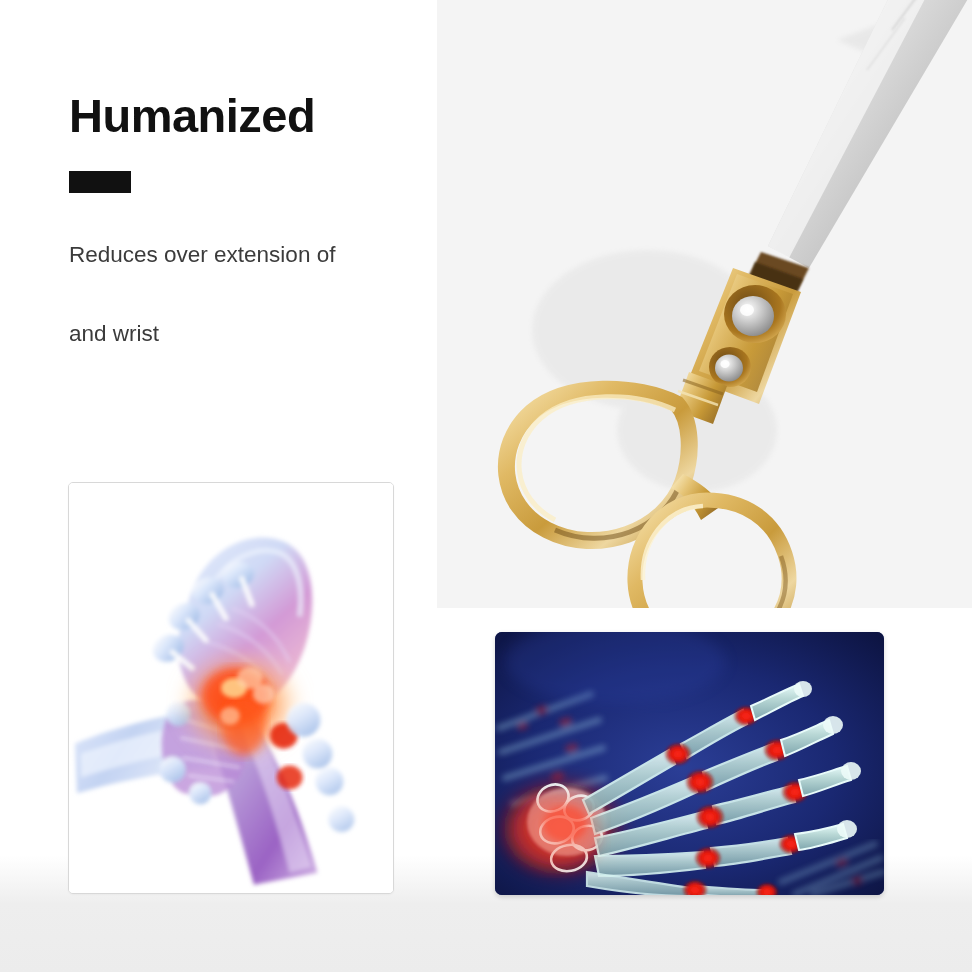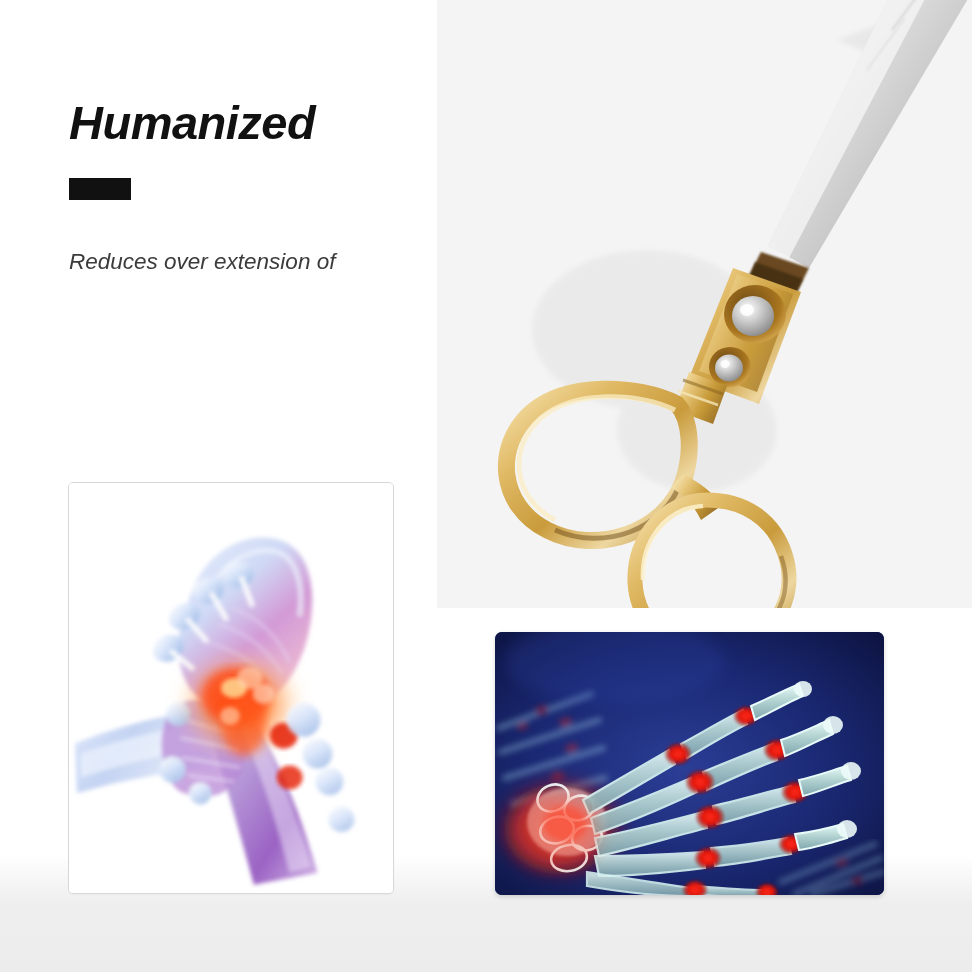--- a/index.html
+++ b/index.html
@@ -38,23 +38,22 @@
   .scissors-stage {
     position: absolute;
     inset: 0;
   }
   .scissors-stage svg { display: block; width: 100%; height: 100%; }
 
   
   .text-block {
     position: absolute;
     left: 69px;
-    top: 91px;
+    top: 84px;
     width: 360px;
-    font-style: italic;
   }
   .headline {
     font-size: 47px;
     line-height: 64px;
     font-weight: 700;
     color: #111111;
     letter-spacing: -0.5px;
   }
   .rule {
     width: 62px;
@@ -209,20 +208,21 @@
     </div>
   </div>
 
   <div class="text-block">
     <div class="headline">
       <div>Humanized</div>
     </div>
     <div class="rule"></div>
     <div class="body-copy">
       <span>Reduces over extension of</span>
+      <span>and wrist</span>
     </div>
   </div>
 
   <div class="wrist-card">
     <svg viewBox="0 0 326 412" preserveAspectRatio="xMidYMid meet" aria-hidden="true">
       <defs>
         <linearGradient id="armG" x1="0" y1="0" x2="1" y2="0.4">
           <stop offset="0%" stop-color="#dfe8fb"></stop>
           <stop offset="45%" stop-color="#c3d3f2"></stop>
           <stop offset="100%" stop-color="#e8eefb"></stop>

